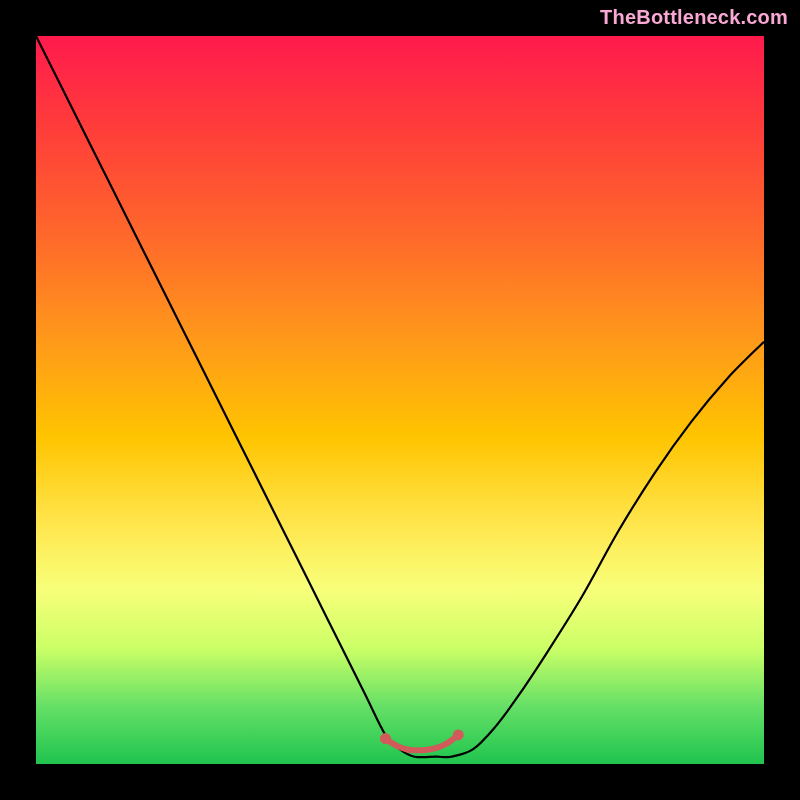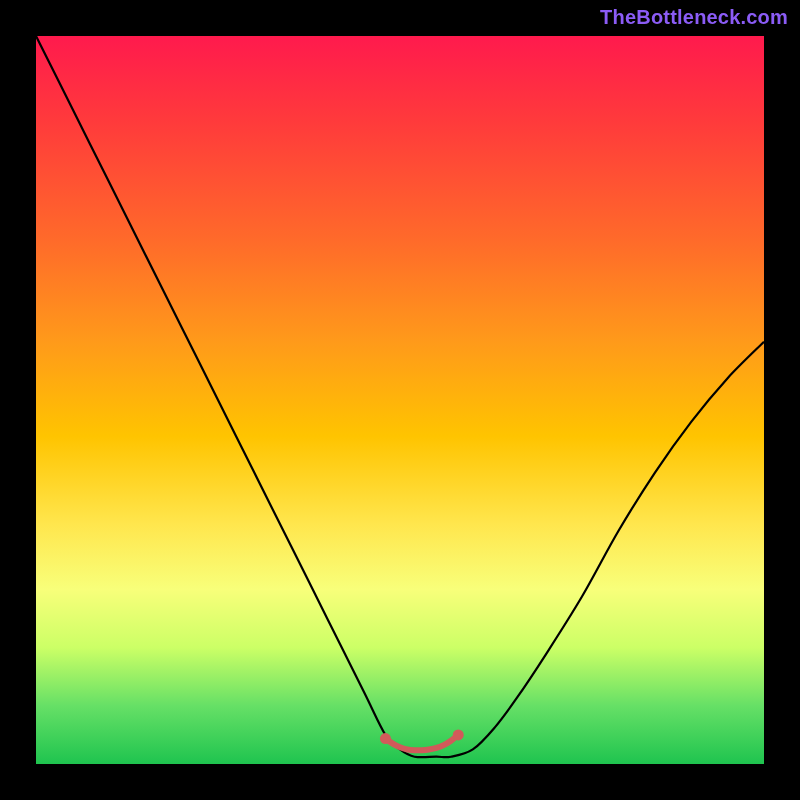--- a/index.html
+++ b/index.html
@@ -36,21 +36,21 @@
       #f8ff7a 76%,
       #ccff66 84%,
       #66e066 92%,
       #1fc44f 100%
     );
   }
   .watermark {
     position: absolute;
     top: 6px;
     right: 12px;
-    color: #8b5cf6;
+    color: #f9a8d4;
     font-size: 20px;
     font-weight: 600;
     letter-spacing: 0.2px;
     user-select: none;
   }
   svg.curve {
     position: absolute;
     left: 36px;
     top: 36px;
     width: 728px;

